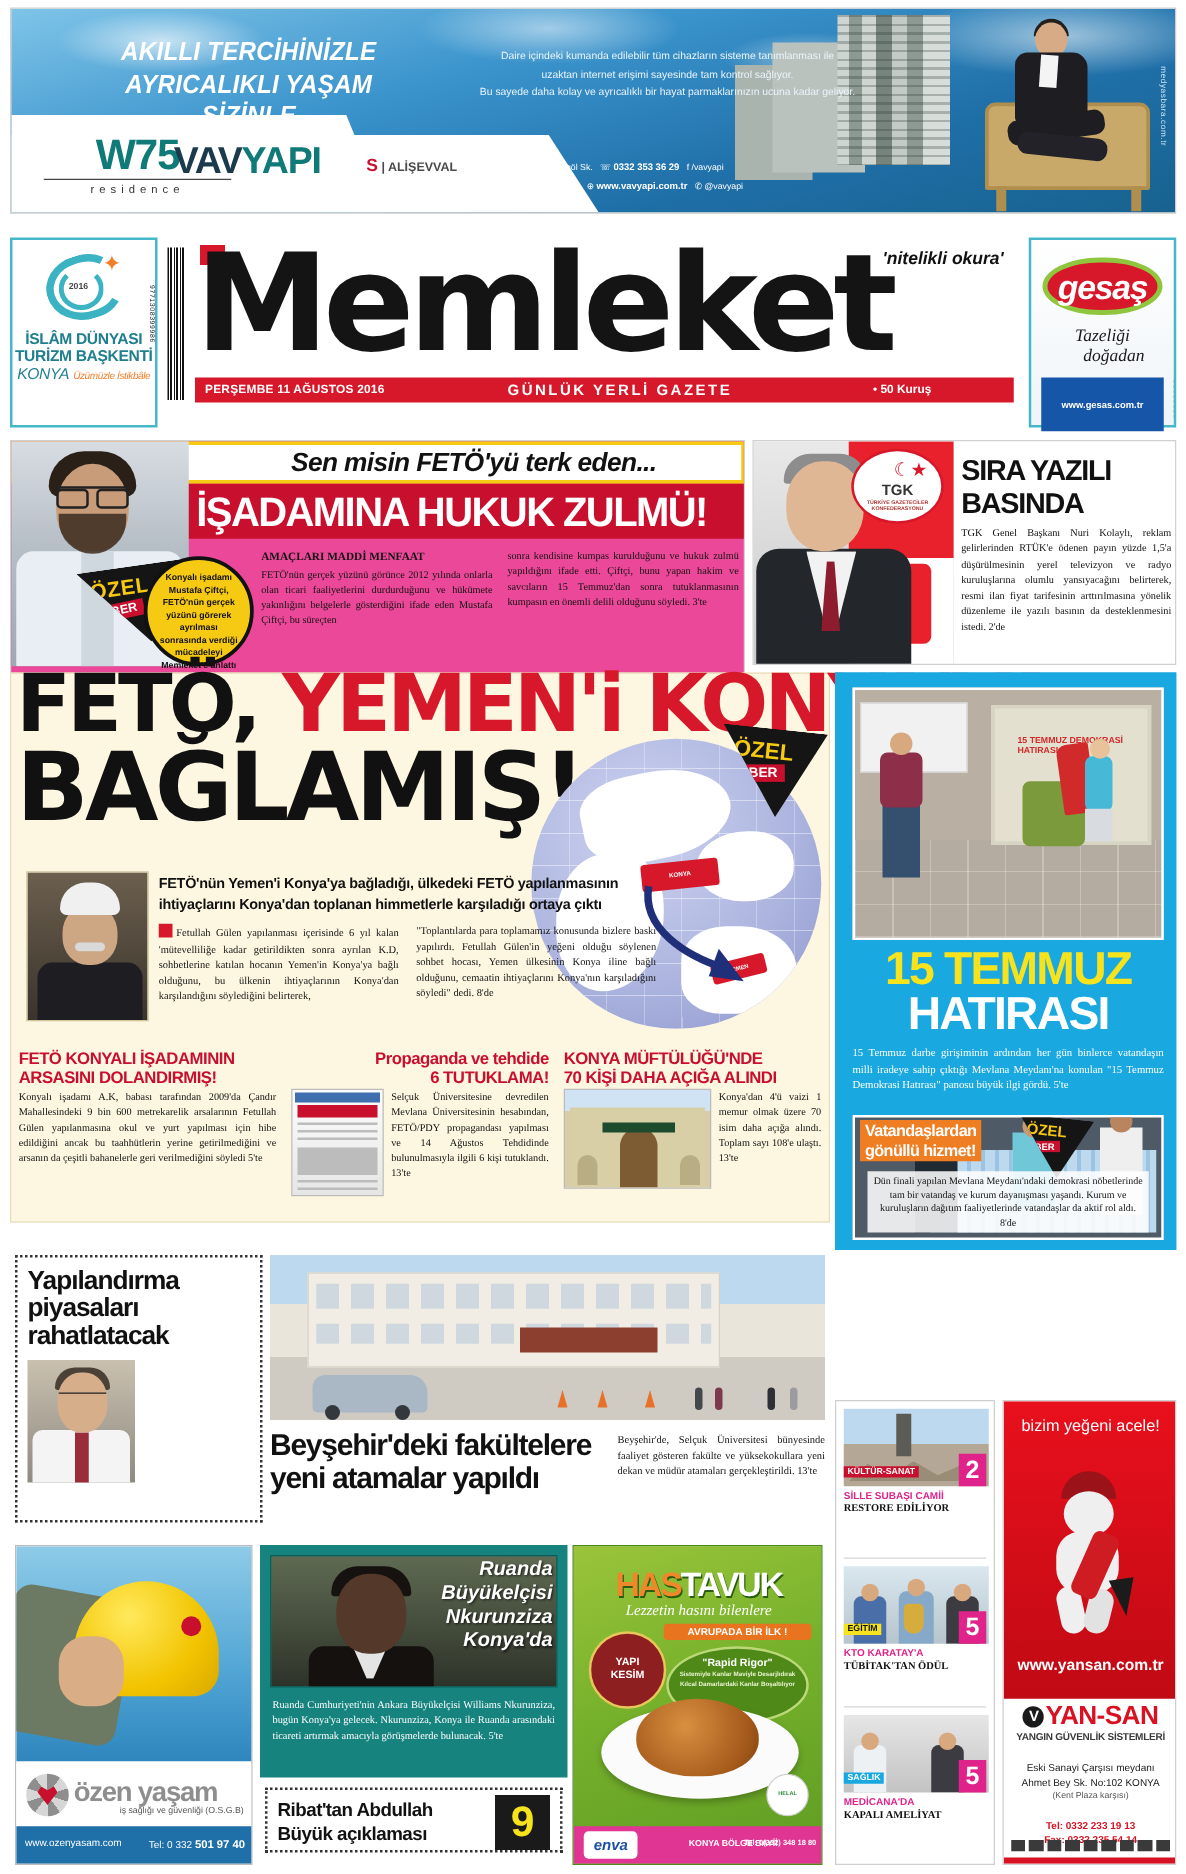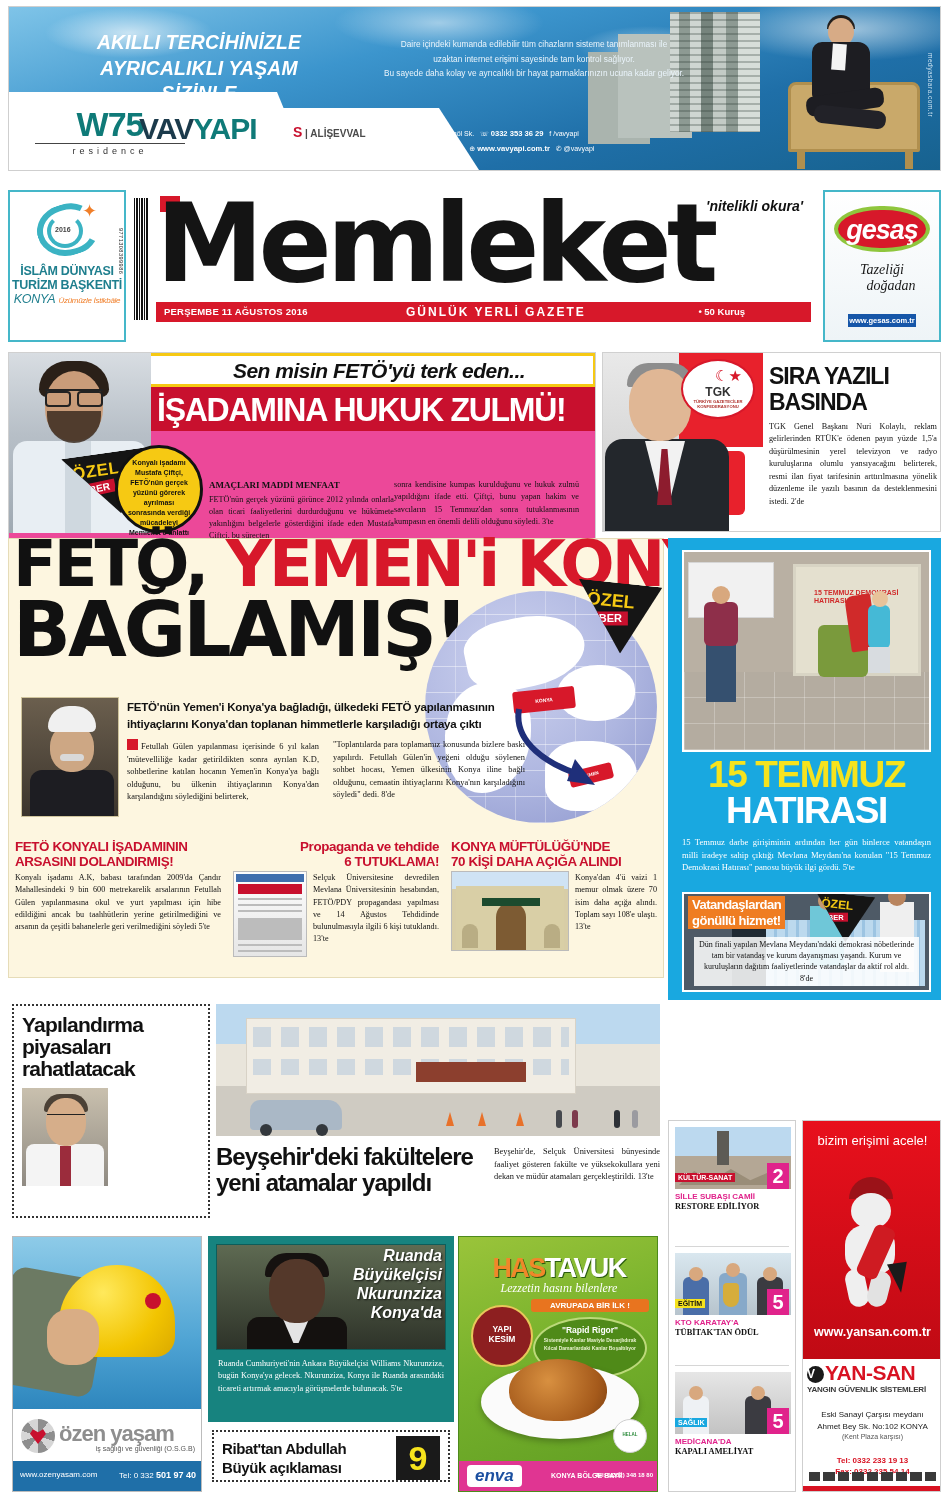--- a/index.html
+++ b/index.html
@@ -148,21 +148,21 @@
     position:absolute; right:0; top:0; width:118px; height:152px;
     border:2px solid #45b7c9; background:linear-gradient(180deg,#ffffff,#eef4f7);
     text-align:center; padding-top:10px;
   }
   .gesas-badge{
     width:96px; height:46px; margin:4px auto 0; background:#d7182a; border:4px solid #8fc63d;
     border-radius:48px/24px; color:#fff; font-size:27px; font-weight:bold; font-style:italic;
     line-height:40px; letter-spacing:-1px;
   }
   .gesas-sl{ font-size:14px; font-style:italic; color:#1a1a1a; margin-top:10px; line-height:1.15; font-family:"Liberation Serif", serif;}
-  .gesas-url{ margin:20px auto 0; width:68px; background:#1656a8; color:#fff; font-size:7.5px; padding:2px 0; font-weight:bold;}
+  .gesas-url{ margin:8px auto 0; width:98px; background:#1656a8; color:#fff; font-size:7.5px; padding:17px 0; font-weight:bold;}
 
   
   .strip2 { position:absolute; left:8px; top:352px; width:933px; height:180px; }
   .s2-left{ position:absolute; left:0; top:0; width:588px; height:212px; border:1px solid #d0d0d0; background:#ec4899; overflow:hidden;}
   .s2-yellowbar{ position:absolute; left:0; top:0; width:588px; height:34px; background:#f6c913;}
   .s2-white{ position:absolute; left:140px; top:3px; width:444px; height:28px; background:#fff;}
   .s2-kicker{
     position:absolute; left:160px; top:6px; width:420px; text-align:center;
     font-size:21px; font-weight:bold; font-style:italic; color:#111; letter-spacing:-.5px;
   }
@@ -192,21 +192,21 @@
   .ozel-badge .o{ position:absolute; left:9px; top:7px; color:#f6c913; font-size:17px; font-weight:bold; letter-spacing:.5px;}
   .ozel-badge .h{
     position:absolute; left:4px; top:28px; background:#c8102e; color:#fff; font-size:10px;
     font-weight:bold; padding:1px 5px; transform:rotate(-4deg);
   }
   .circle-note{
     position:absolute; left:106px; top:92px; width:88px; height:88px; border-radius:50%;
     background:#f6c913; border:3px solid #111; color:#111; font-size:7px; font-weight:bold;
     line-height:1.42; text-align:center; padding:10px 7px 0;
   }
-  .s2-cols{ position:absolute; left:200px; top:86px; width:382px; display:flex; margin-top:40px;}
+  .s2-cols{ position:absolute; left:200px; top:86px; width:382px; display:flex; gap:12px;}
   .s2-col{ width:185px; font-family:"Liberation Serif", serif; font-size:8.2px; line-height:1.5; color:#111; text-align:justify;}
   .s2-col .lead{ font-weight:bold; font-size:9px; display:block; margin-bottom:1px; font-family:"Liberation Serif", serif;}
 
   .s2-right{ position:absolute; right:0; top:0; width:339px; height:180px; border:1px solid #d0d0d0; background:#fff; overflow:hidden;}
   .s2r-photo{ position:absolute; left:0; top:0; width:160px; height:180px; background:linear-gradient(180deg,#e9e9e9,#c9c9c9); overflow:hidden;}
   .s2r-photo .flag{ position:absolute; right:0; top:0; width:84px; height:180px; background:linear-gradient(180deg,#e8212c 0 52%, #ffffff 52% 100%);}
   .s2r-photo .flag:after{ content:""; position:absolute; left:14px; top:98px; width:52px; height:64px; background:#e8212c; border-radius:6px;}
   .s2r-photo .head{ position:absolute; left:26px; top:16px; width:62px; height:72px; border-radius:46%; background:#e0b795;}
   .s2r-photo .hair{ position:absolute; left:24px; top:10px; width:66px; height:24px; border-radius:30px 30px 4px 4px; background:#8d8d8d;}
   .s2r-photo .suit{ position:absolute; left:2px; top:86px; width:124px; height:94px; background:#23272c; border-radius:18px 18px 0 0;}
@@ -424,21 +424,21 @@
   .hastavuk .brand{ position:absolute; left:0; top:16px; width:200px; text-align:center; font-size:27px; font-weight:bold; letter-spacing:-1.6px; color:#fff; text-shadow:1px 1px 0 #2b5c0f;}
   .hastavuk .brand .o{ color:#f0872a;}
   .hastavuk .slg{ position:absolute; left:0; top:44px; width:200px; text-align:center; font-size:12px; font-style:italic; color:#fff; font-family:"Liberation Serif", serif;}
   .hastavuk .seal{ position:absolute; left:12px; top:68px; width:62px; height:62px; border-radius:50%; background:#8d1f20; border:2px solid #e8c75a; color:#fff; font-size:8.5px; font-weight:bold; text-align:center; padding-top:18px; line-height:1.15;}
   .hastavuk .badge{ position:absolute; right:8px; top:62px; width:118px; text-align:center; background:#e8741f; color:#fff; font-size:8px; font-weight:bold; padding:2px 0; border-radius:3px;}
   .hastavuk .rr{ position:absolute; right:10px; top:80px; width:114px; height:62px; border-radius:50%; background:#4f8a18; border:2px solid #bcd97a; color:#fff; text-align:center; font-size:8.5px; font-weight:bold; padding-top:6px;}
   .hastavuk .rr small{ display:block; font-size:5px; line-height:1.5; font-weight:bold; color:#e9f3cf; padding:2px 6px 0;}
   .hastavuk .plate{ position:absolute; left:22px; bottom:52px; width:158px; height:74px; border-radius:50%; background:#fbfbfb; box-shadow:0 3px 6px rgba(0,0,0,.25);}
   .hastavuk .chick{ position:absolute; left:50px; bottom:70px; width:98px; height:62px; border-radius:50% 50% 46% 46%; background:radial-gradient(circle at 40% 35%, #d89040, #a55a1b 70%, #7d3f10 100%);}
   .hastavuk .enva{ position:absolute; left:0; bottom:0; width:200px; height:30px; background:#e03592;}
-  .hastavuk .enva .lg{ position:absolute; left:8px; top:4px; background:#fff; color:#1b4fa0; font-size:17px; font-weight:bold; font-style:italic; padding:0 8px; border-radius:4px; line-height:22px;}
+  .hastavuk .enva .lg{ position:absolute; left:8px; top:4px; background:#fff; color:#1b4fa0; font-size:12px; font-weight:bold; font-style:italic; padding:0 8px; border-radius:4px; line-height:22px;}
   .hastavuk .enva .t1{ position:absolute; left:92px; top:11px; color:#fff; font-size:7px; font-weight:bold;}
   .hastavuk .enva .t2{ position:absolute; right:6px; top:11px; color:#fff; font-size:6px; font-weight:bold;}
   .hastavuk .halal{ position:absolute; right:10px; bottom:38px; width:34px; height:34px; border-radius:50%; background:#fff; border:1px solid #cfcfcf; font-size:4.5px; color:#2a8a3a; text-align:center; padding-top:12px; font-weight:bold;}
 
   
   .newslist{ position:absolute; left:668px; top:1120px; width:128px; height:372px; border:1px solid #cfcfcf; background:#fff; padding:6px;}
   .nitem{ position:relative; height:112px; margin-bottom:7px;}
   .nitem + .nitem{ border-top:1px solid #d6d6d6; padding-top:6px;}
   .nitem .img{ width:116px; height:62px; position:relative; overflow:hidden; background:linear-gradient(180deg,#bcd9ef 0 46%, #b4a795 46% 100%);}
   .nitem .img.edu{ background:linear-gradient(180deg,#d9e7ef,#b7c4cd);}
@@ -466,21 +466,21 @@
   .yansan .red .hdr{ position:absolute; left:0; top:12px; width:139px; text-align:center; color:#fff; font-size:13px;}
   .yansan .fig{ position:absolute; left:22px; top:56px; width:96px; height:130px;}
   .yansan .fig .hat{ position:absolute; left:24px; top:0; width:44px; height:22px; border-radius:22px 22px 0 0; background:#9b1218;}
   .yansan .fig .hd{ position:absolute; left:26px; top:16px; width:40px; height:36px; border-radius:50%; background:#efefef;}
   .yansan .fig .bd{ position:absolute; left:20px; top:48px; width:50px; height:50px; border-radius:20px; background:#efefef;}
   .yansan .fig .lg{ position:absolute; left:22px; top:92px; width:20px; height:38px; border-radius:10px; background:#efefef; transform:rotate(-12deg);}
   .yansan .fig .lg2{ position:absolute; left:44px; top:94px; width:20px; height:36px; border-radius:10px; background:#e2e2e2; transform:rotate(14deg);}
   .yansan .fig .ext{ position:absolute; left:40px; top:48px; width:22px; height:54px; border-radius:6px; background:#cf1b22; transform:rotate(24deg);}
   .yansan .fig .noz{ position:absolute; left:64px; top:86px; width:0;height:0;border-left:10px solid transparent;border-right:10px solid transparent;border-top:30px solid #1b1b1b; transform:rotate(-8deg);}
   .yansan .url{ position:absolute; left:0; top:204px; width:139px; text-align:center; color:#fff; font-size:12.5px; font-weight:bold;}
-  .yansan .logo{ position:absolute; left:4px; top:240px; width:131px; }
+  .yansan .logo{ position:absolute; left:4px; top:240px; width:131px; text-align:center;}
   .yansan .logo .nm{ font-size:21px; font-weight:bold; color:#d81222; letter-spacing:-.5px;}
   .yansan .logo .nm .dot{ display:inline-block; width:17px; height:17px; border-radius:50%; background:#1a1a1a; color:#fff; font-size:12px; line-height:17px; vertical-align:2px; margin-right:1px;}
   .yansan .logo .sub{ font-size:8px; font-weight:bold; color:#3a3a3a; letter-spacing:-.2px;}
   .yansan .addr{ position:absolute; left:0; top:288px; width:139px; text-align:center; font-size:8px; line-height:1.45; color:#1a1a1a;}
   .yansan .addr .sm{ font-size:7px; color:#555;}
   .yansan .tel{ position:absolute; left:0; top:334px; width:139px; text-align:center; font-size:8px; font-weight:bold; color:#d81222; line-height:1.4;}
   .yansan .icons{ position:absolute; left:6px; bottom:10px; width:127px; height:9px; display:flex; gap:3px;}
   .yansan .icons i{ flex:1; background:#3a3a3a;}
   .yansan .bar{ position:absolute; left:0; bottom:0; width:139px; height:5px; background:#d81222;}
 </style>
@@ -858,21 +858,21 @@
       </div>
       <span class="tag cyan" style="top:52px">SAĞLIK</span>
       <span class="pg" style="top:42px">5</span>
       <div class="h1">MEDİCANA'DA</div>
       <div class="h2">KAPALI AMELİYAT</div>
     </div>
   </div>
 
   <div class="yansan">
     <div class="red">
-      <div class="hdr">bizim erişimi acele!</div>
+      <div class="hdr">bizim yeğeni acele!</div>
       <div class="fig">
         <div class="hat"></div>
           <div class="hd"></div>
           <div class="bd"></div>
         <div class="lg"></div>
           <div class="lg2"></div>
           <div class="ext"></div>
           <div class="noz"></div>
       </div>
       <div class="url">www.yansan.com.tr</div>

